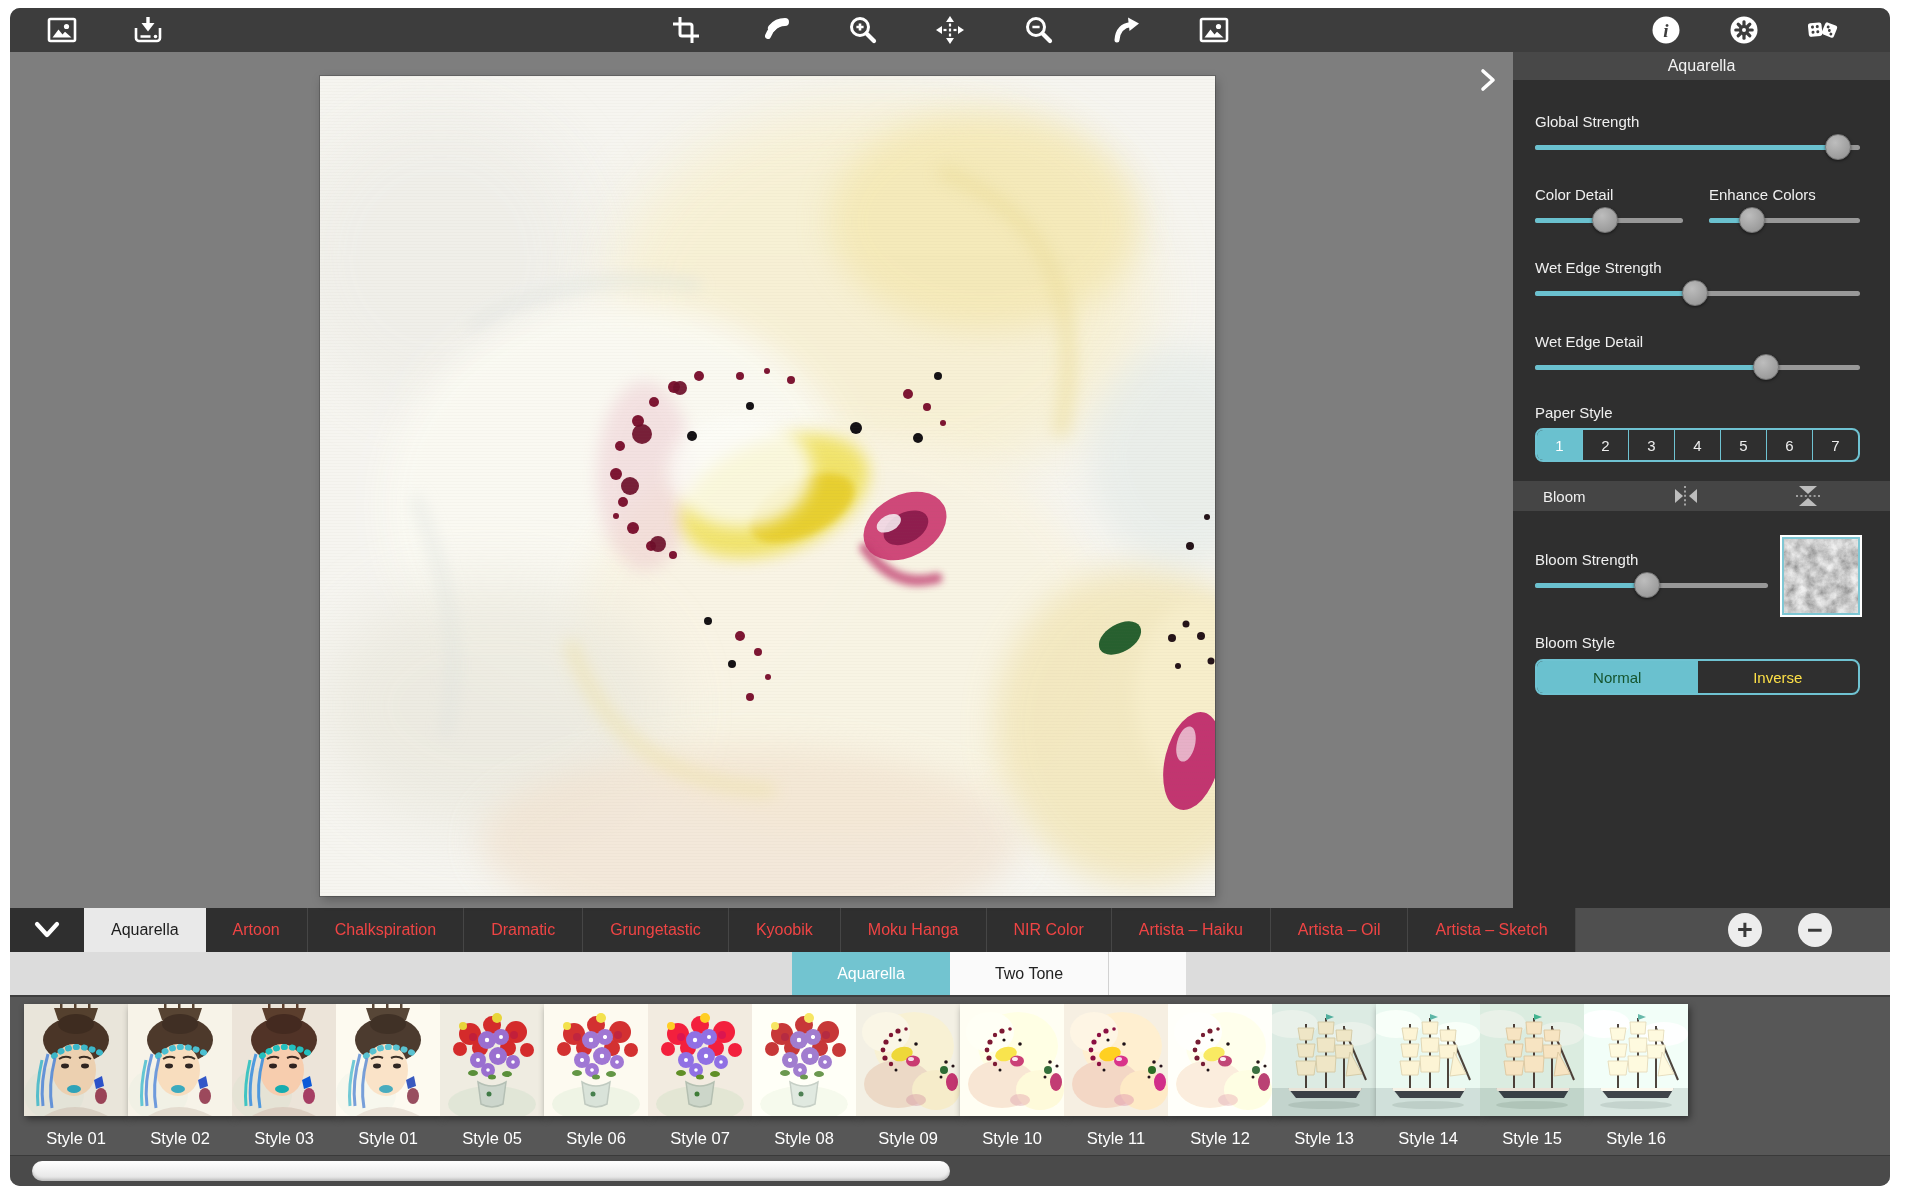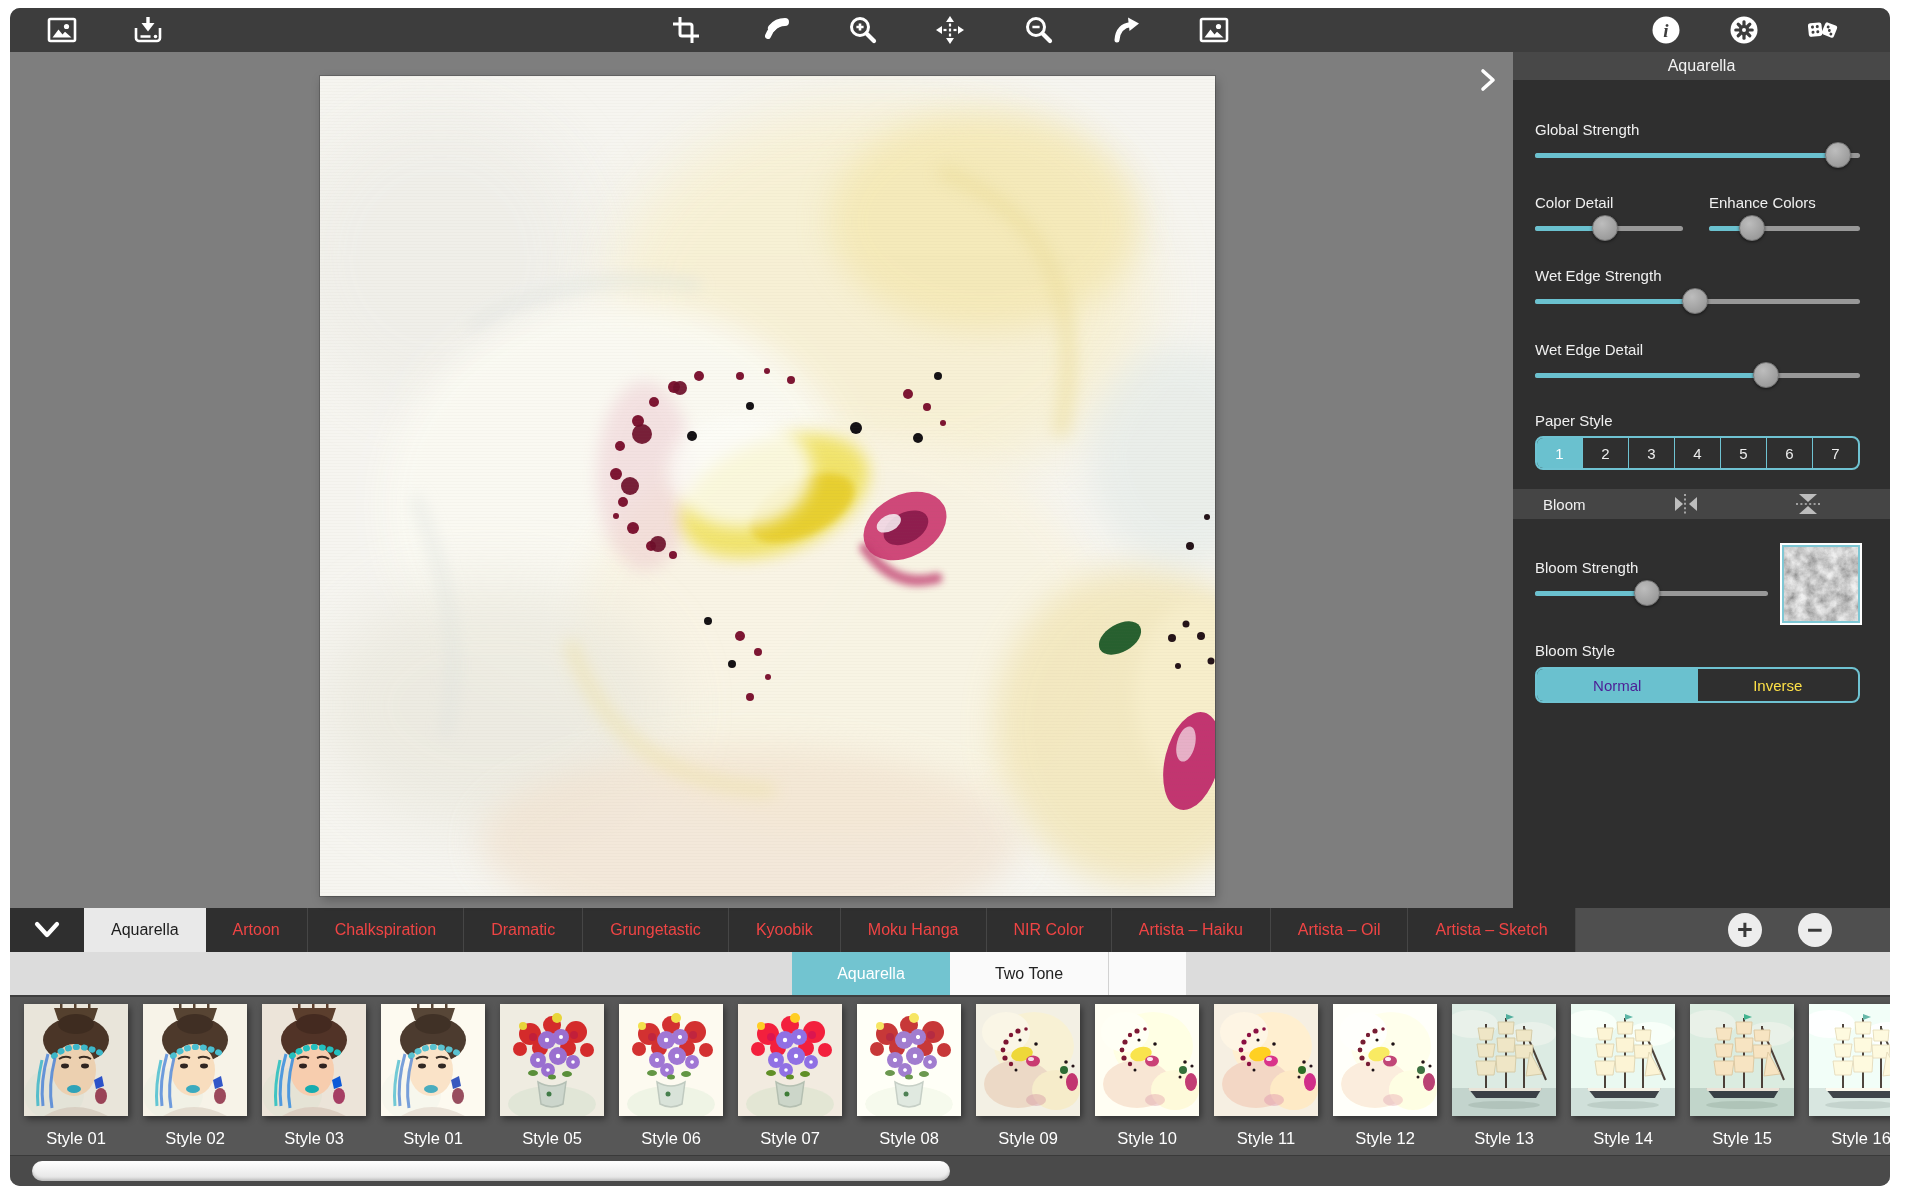--- a/index.html
+++ b/index.html
@@ -19,21 +19,21 @@
   .main { flex:1; display:flex; min-height:0; }
   .workspace { flex:1; background:#7e7e7e; position:relative; }
   .canvas { position:absolute; left:310px; top:24px; width:895px; height:820px; background:#f6f5f0; box-shadow:0 0 0 1px rgba(0,0,0,.18), 2px 4px 10px rgba(0,0,0,.25); }
   .canvas svg { display:block; width:100%; height:100%; }
   .canvas::after { content:""; position:absolute; inset:0; background:repeating-linear-gradient(0deg, rgba(120,110,90,.03) 0 1px, transparent 1px 3px); pointer-events:none; }
   .collapse-chevron { position:absolute; top:14px; right:14px; width:22px; height:28px; display:flex; align-items:center; justify-content:center; cursor:pointer; }
 
   
   .panel { width:377px; flex:none; background:#2f2f2f; display:flex; flex-direction:column; color:#f0f0f0; }
   .panel-header { height:28px; flex:none; background:#484848; color:#f2f2f2; font-size:16px; display:flex; align-items:center; justify-content:center; }
-  .panel-body { padding:8px 30px 0 22px; font-size:15px; }
+  .panel-body { padding:0 30px 0 22px; font-size:15px; }
   .plabel { display:block; color:#f0f0f0; }
   .slider { position:relative; height:26px; margin-top:4px; cursor:pointer; }
   .slider .track { position:absolute; left:0; right:0; top:11px; height:5px; border-radius:3px; background:#989898; }
   .slider .fill  { position:absolute; left:0; top:11px; height:5px; border-radius:3px; background:var(--accent); }
   .slider .knob  { position:absolute; top:0; width:26px; height:26px; border-radius:50%; background:radial-gradient(circle at 38% 32%, #bdbdbd, #8e8e8e); border:1px solid #777; box-shadow:0 1px 3px rgba(0,0,0,.5); }
   .mt-gs { margin-top:33px; }
   .two-col { margin-top:26px; display:flex; gap:26px; }
   .two-col .col1 { flex:0 0 148px; }
   .two-col .col2 { flex:1; }
   .mt-wes { margin-top:26px; }
@@ -58,40 +58,40 @@
       radial-gradient(45% 45% at 62% 18%, rgba(238,224,170,.9), rgba(238,224,170,0) 70%),
       radial-gradient(40% 45% at 15% 80%, rgba(233,219,178,.9), rgba(233,219,178,0) 70%),
       #e7d9ae; }
   .texture svg { display:block; width:100%; height:100%; }
   .bloom-row { margin-top:16px; display:flex; align-items:flex-start; }
   .bloom-col { flex:1; margin-top:24px; }
   .bloom-row .texture { margin-top:10px; }
   .mt-bstyle { margin-top:19px; }
   .seg-group { margin-top:8px; height:36px; border:2px solid #6fc3d2; border-radius:8px; display:flex; overflow:hidden; }
   .seg-opt { flex:1; display:flex; align-items:center; justify-content:center; font-size:15px; color:#fde047; cursor:pointer; }
-  .seg-opt.selected { background:var(--accent); color:#4c1d95; }
+  .seg-opt.selected { background:var(--accent); color:#14532d; }
 
   
   .tabbar { height:44px; flex:none; background:#2f2f2f; display:flex; align-items:stretch; }
   .drawer-btn { width:74px; flex:none; display:flex; align-items:center; justify-content:center; cursor:pointer; }
   .tabs { display:flex; align-items:stretch; }
   .tab { display:flex; align-items:center; padding:0 27px; color:#ef4444; font-size:16px; border-right:1px solid #464646; white-space:nowrap; cursor:pointer; }
   .tab.selected { background:#e9e9e9; color:#1c1c1c; border-right:none; }
   .tab-actions { flex:1; background:#4f4f4f; display:flex; align-items:center; justify-content:flex-end; gap:36px; padding-right:58px; }
   .round-btn { width:34px; height:34px; border-radius:50%; background:#ededed; color:#3a3a3a; display:flex; align-items:center; justify-content:center; font-size:27px; font-weight:bold; line-height:1; cursor:pointer; }
 
   
   .subtabs { height:43px; flex:none; background:#dcdcdc; display:flex; }
   .subtab-spacer { width:782px; flex:none; }
   .subtab { width:158px; flex:none; display:flex; align-items:center; justify-content:center; font-size:16px; background:#fafafa; color:#222; cursor:pointer; }
   .subtab.selected { background:#72c4d0; color:#fff; }
   .subtab-extra { width:78px; flex:none; background:#fafafa; border-left:1px solid #d2d2d2; }
 
   
-  .thumbs { height:160px; flex:none; background:#575757; border-top:2px solid #3e3e3e; display:flex; gap:15px; padding:7px 0 0 14px; overflow:hidden; }
+  .thumbs { height:160px; flex:none; background:#575757; border-top:2px solid #3e3e3e; display:flex; padding:7px 0 0 14px; overflow:hidden; }
   .style-item { width:104px; flex:none; display:flex; flex-direction:column; align-items:center; cursor:pointer; }
   .style-img { width:104px; height:112px; box-shadow:2px 3px 7px rgba(0,0,0,.45); background:#eee; overflow:hidden; }
   .style-img svg { display:block; width:100%; height:100%; }
   .style-label { margin-top:13px; color:#fff; font-size:16.5px; }
   .v2 svg { filter:brightness(1.06) saturate(.9); }
   .v3 svg { filter:saturate(1.2) hue-rotate(-9deg); }
   .v4 svg { filter:brightness(1.09) saturate(.78); }
 
   
   .scrollstrip { height:31px; flex:none; background:#4a4a4a; border-top:1px solid #3a3a3a; position:relative; }

